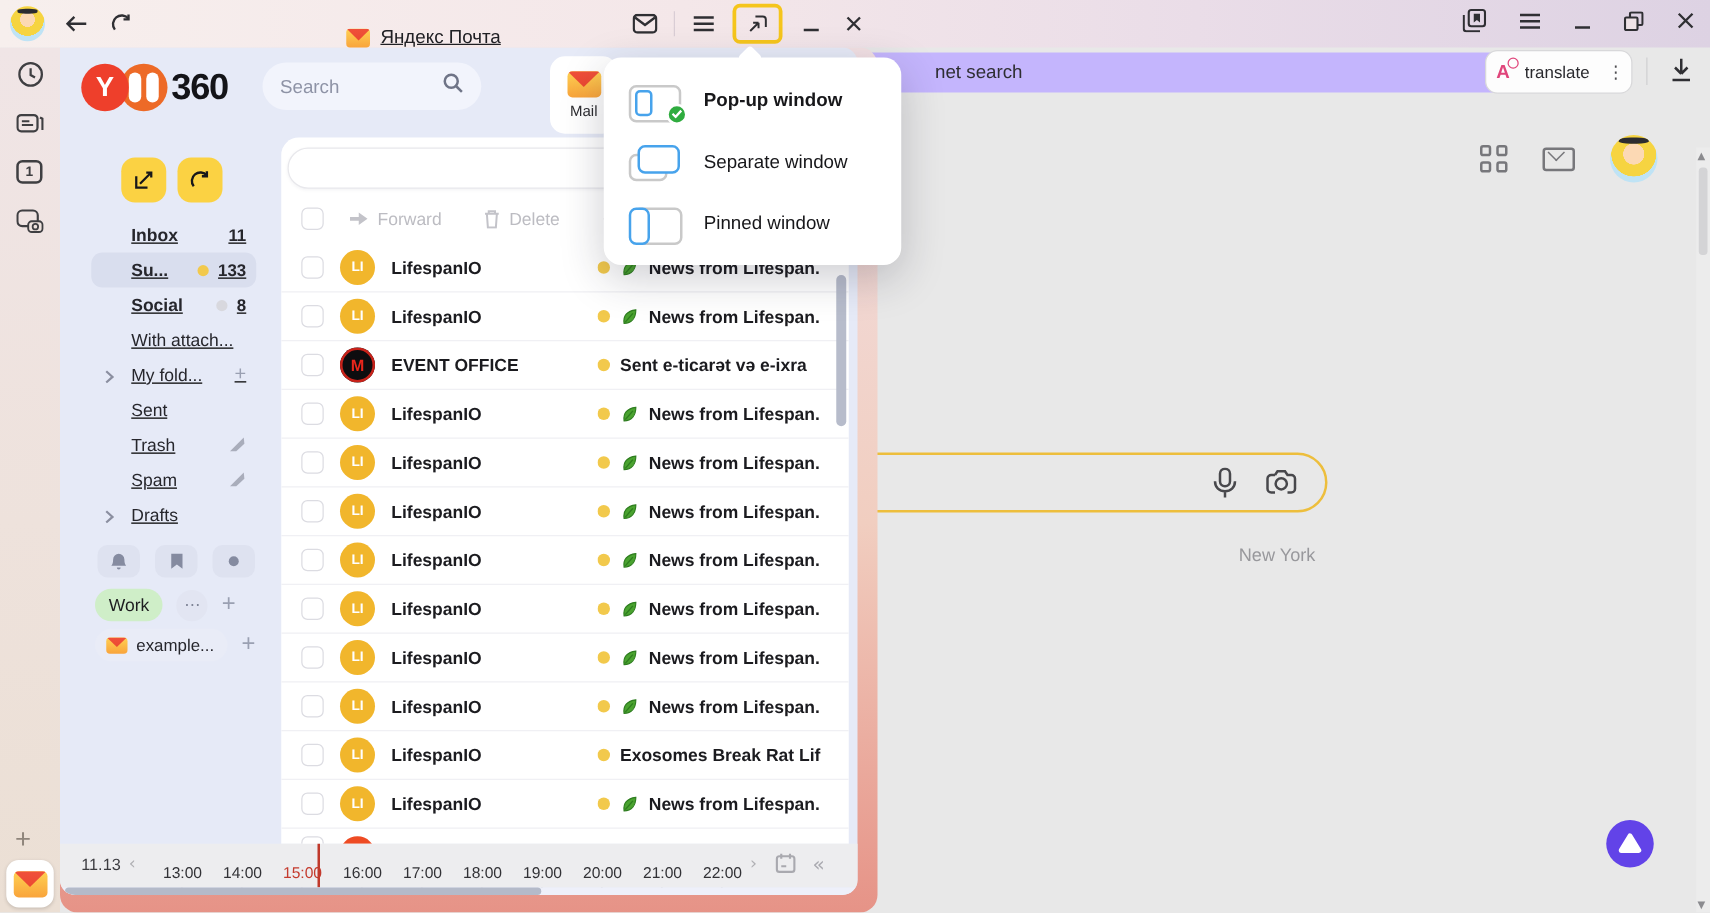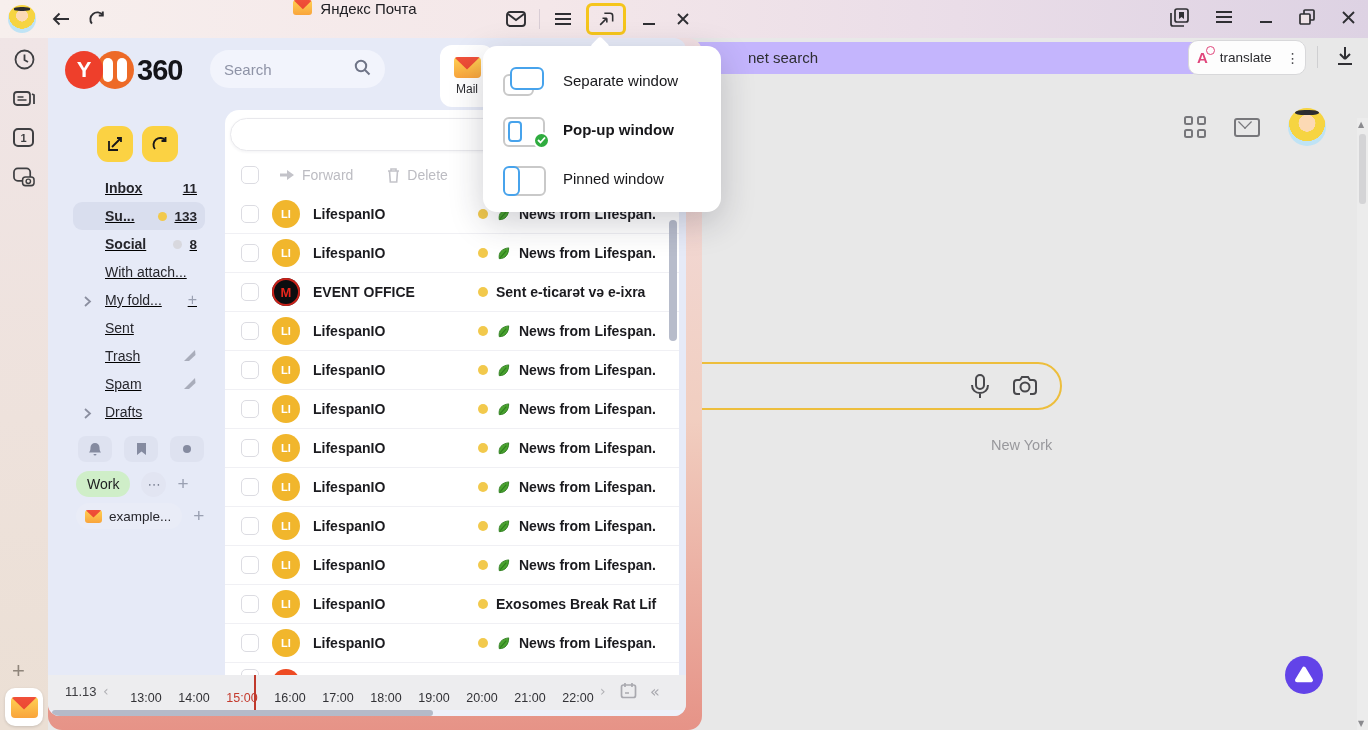--- a/index.html
+++ b/index.html
@@ -8,21 +8,21 @@
   .glyph { font-family:"DejaVu Sans", sans-serif; }
 
   
   .titlebar { position:absolute; left:0; top:0; width:1368px; height:38px; z-index:20;
     background:linear-gradient(90deg,#f7efed 0%,#f4e7e9 40%,#eaddE8 70%,#ddd2e3 100%); }
   .tb-left { position:absolute; left:8px; top:0; height:38px; display:flex; align-items:center; gap:14px; }
   .mini-ava { width:28px; height:28px; border-radius:50%; overflow:hidden;
     background:radial-gradient(circle at 50% 38%, #fcd9b4 0 26%, #f6d441 27% 58%, #bfe3f5 59% 100%); position:relative; }
   .mini-ava::before { content:""; position:absolute; left:20%; top:8%; width:60%; height:12%; background:#2c2c30; border-radius:40%; }
   .tb-ico { width:22px; height:22px; display:flex; align-items:center; justify-content:center; color:#2f2f33; }
-  .tb-mailtitle { position:absolute; left:60px; top:0; width:590px; height:38px; display:flex; align-items:flex-start; justify-content:center; gap:8px; font-size:15px; color:#202024; }
+  .tb-mailtitle { position:absolute; left:44px; top:0; width:590px; height:38px; display:flex; align-items:flex-end; justify-content:center; gap:8px; font-size:15px; color:#202024;text-decoration:underline; }
   .tb-mailctl { position:absolute; left:505px; top:0; height:38px; display:flex; align-items:center; gap:12px; }
   .tb-sep { width:1px; height:20px; background:#d9cdd5; }
   .mode-box { width:40px; height:32px; border:3px solid #f5c51c; border-radius:6px; display:flex; align-items:center; justify-content:center; color:#2f2f33; background:transparent; }
   .tb-browser-ctl { position:absolute; right:12px; top:0; height:38px; display:flex; align-items:center; gap:26px; color:#2f2f33; }
 
   
   .rail { position:absolute; left:0; top:38px; width:48px; height:692px; z-index:8;
     background:linear-gradient(180deg,#f0e5e6 0%,#eee2dc 55%,#ebdfd4 100%); }
   .rail-ico { position:absolute; left:13px; width:22px; height:22px; color:#3f3f42; display:flex; align-items:center; justify-content:center; }
   .rail-tile1 { position:absolute; left:13px; width:21px; height:19px; border:2px solid #3f3f42; border-radius:5px; display:flex; align-items:center; justify-content:center; font-size:11px; font-weight:bold; color:#3f3f42; }
@@ -808,37 +808,37 @@
   </span>
   <span class="rail-plus">+</span>
   <span class="rail-mailapp">
     <span class="yenv s26"></span>
   </span>
 
 </div>
 
 <div class="popup">
 
+    <div class="pitem sel">
+      <span class="picon" data-icon="popup-window">
+        <span class="pcheck">
+          <svg width="9" height="8" viewBox="0 0 9 8">
+            <path d="M1 4l2.5 2.5L8 1.5" fill="none" stroke="#fff" stroke-width="1.8"></path>
+          </svg>
+        </span>
+      </span>
+      <span class="plabel">Pop-up window</span>
+    </div>
+
     <div class="pitem">
       <span class="picon" data-icon="separate-window">
         
       </span>
       <span class="plabel">Separate window</span>
     </div>
 
-    <div class="pitem sel">
-      <span class="picon" data-icon="popup-window">
-        <span class="pcheck">
-          <svg width="9" height="8" viewBox="0 0 9 8">
-            <path d="M1 4l2.5 2.5L8 1.5" fill="none" stroke="#fff" stroke-width="1.8"></path>
-          </svg>
-        </span>
-      </span>
-      <span class="plabel">Pop-up window</span>
-    </div>
-
     <div class="pitem">
       <span class="picon" data-icon="pinned-window">
         
       </span>
       <span class="plabel">Pinned window</span>
     </div>
   </div>
 
 </body></html>

